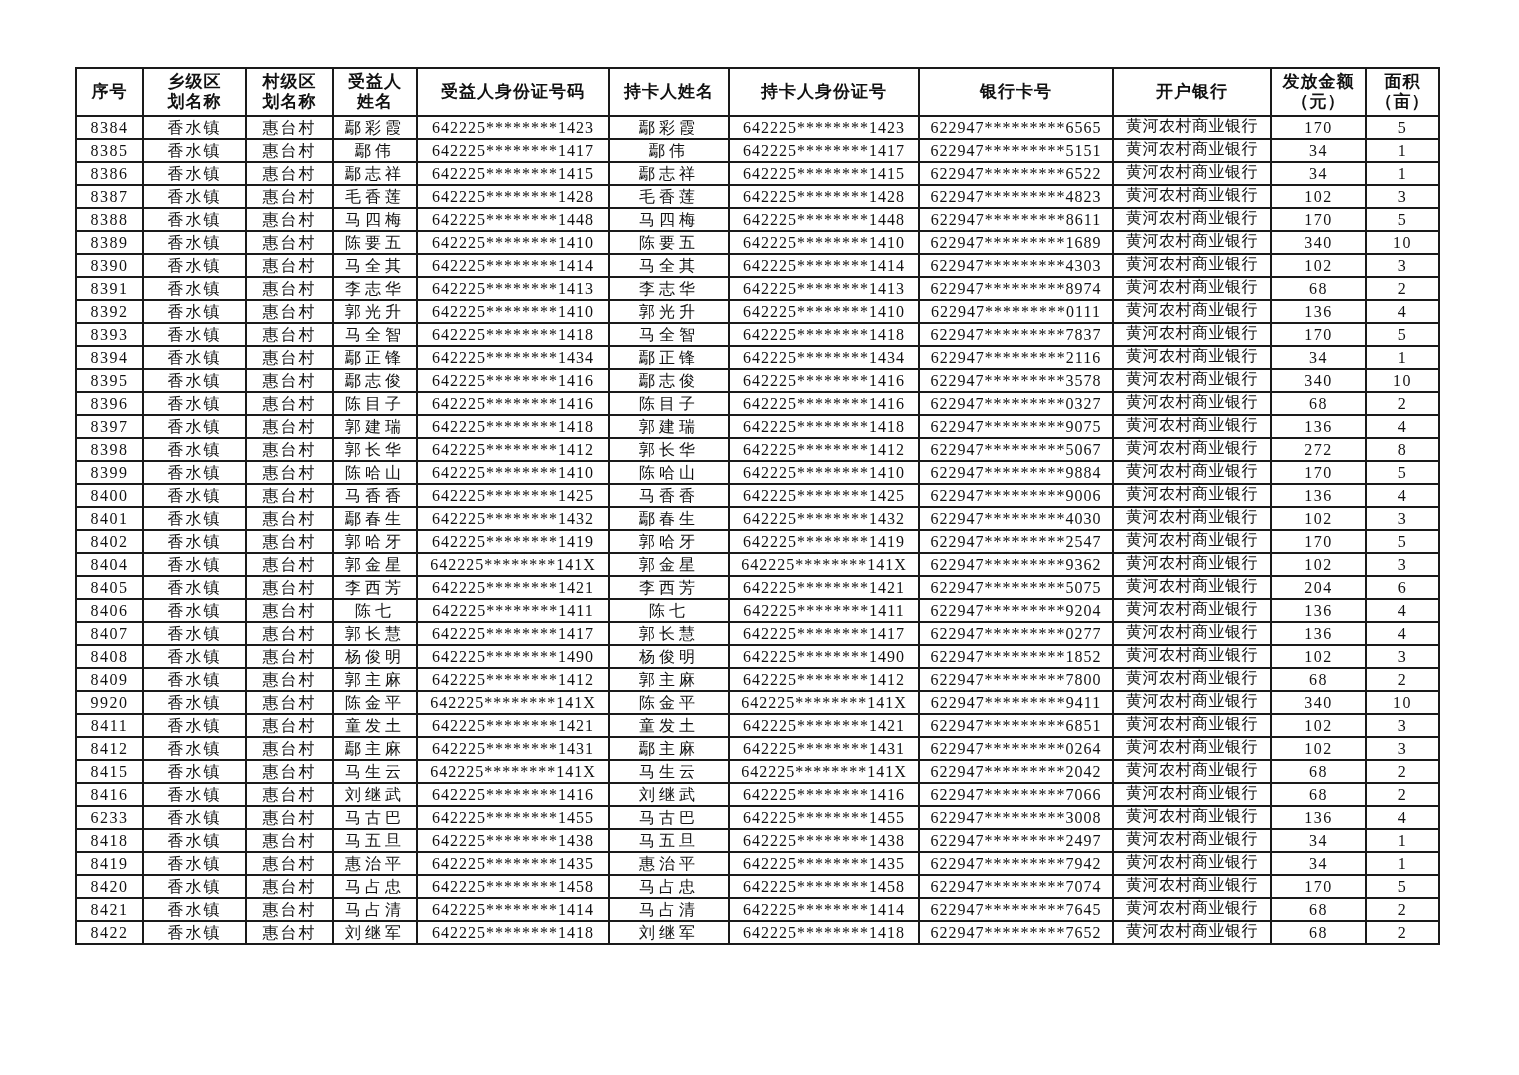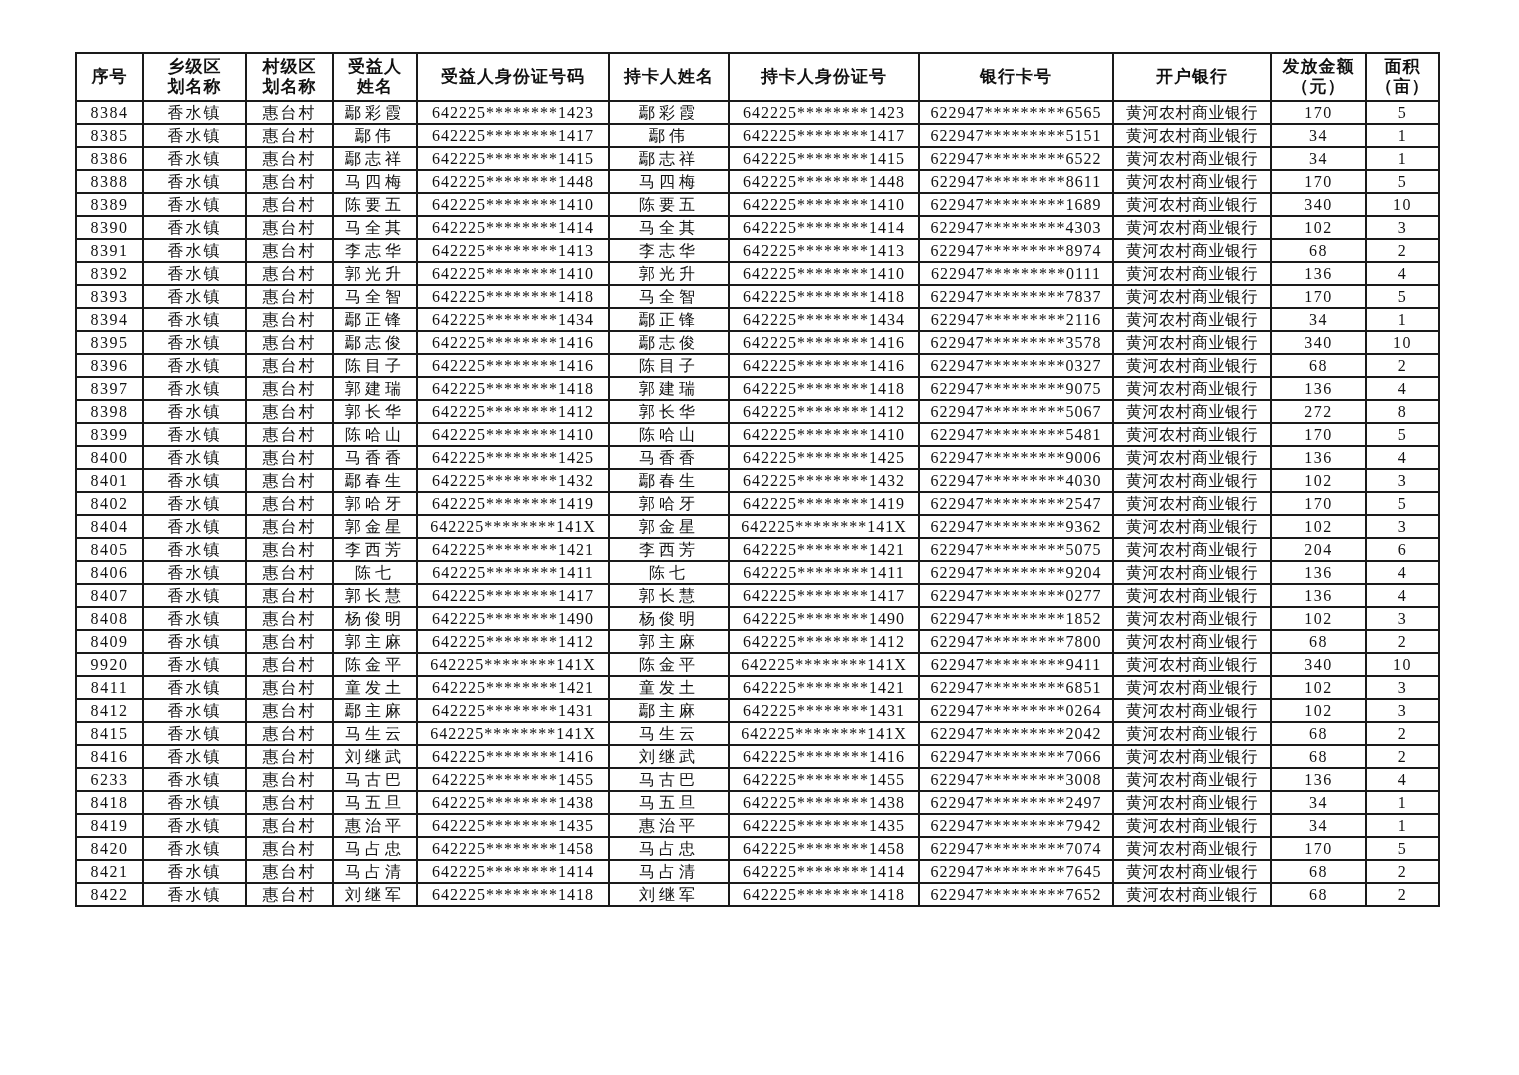--- a/index.html
+++ b/index.html
@@ -5,21 +5,21 @@
   html,body { margin:0; padding:0; background:#e8e8e8; }
   .page {
     position:relative;
     width:1519px; height:1075px;
     background:#ffffff;
     font-family:"Liberation Serif","DejaVu Serif",serif;
     color:#111111;
     overflow:hidden;
   }
   table.grid {
-    position:absolute; left:75px; top:52px;
+    position:absolute; left:75px; top:67px;
     border-collapse:collapse;
     table-layout:fixed;
     width:1363px;
   }
   .grid th, .grid td {
     border:2px solid #1a1a1a;
     padding:0;
     text-align:center;
     vertical-align:middle;
     white-space:nowrap;
@@ -34,21 +34,21 @@
   }
   .grid tbody td {
     height:21px;
     line-height:21px;
     font-size:16px;
   }
   .c-no   { font-size:16px; letter-spacing:1.5px; }
   .c-cn   { font-size:16px; letter-spacing:2px; }
   .c-name { letter-spacing:4px; }
   .c-num  { font-size:18px; letter-spacing:1px; }
-  .c-bank { font-size:17px; letter-spacing:0.5px; }
+  .c-bank { font-size:17px; letter-spacing:0.5px;font-family:Liberation Mono, monospace; }
 </style>
 </head>
 <body>
 
 <div class="page">
   <table class="grid">
     <colgroup>
       <col style="width:67px">
       <col style="width:103px">
       <col style="width:87px">
@@ -139,20 +139,33 @@
     <td class="c-cn c-name">鄢志祥</td>
     <td class="c-num">642225********1415</td>
     <td class="c-cn c-name">鄢志祥</td>
     <td class="c-num">642225********1415</td>
     <td class="c-num">622947*********6522</td>
     <td class="c-cn c-bank">黄河农村商业银行</td>
     <td class="c-no">34</td>
     <td class="c-no">1</td>
   </tr>
 
+  <tr>
+    <td class="c-no">8387</td>
+    <td class="c-cn">香水镇</td>
+    <td class="c-cn">惠台村</td>
+    <td class="c-cn c-name">毛香莲</td>
+    <td class="c-num">642225********1428</td>
+    <td class="c-cn c-name">毛香莲</td>
+    <td class="c-num">642225********1428</td>
+    <td class="c-num">622947*********4823</td>
+    <td class="c-cn c-bank">黄河农村商业银行</td>
+    <td class="c-no">102</td>
+    <td class="c-no">3</td>
+  </tr>
 
   <tr>
     <td class="c-no">8388</td>
     <td class="c-cn">香水镇</td>
     <td class="c-cn">惠台村</td>
     <td class="c-cn c-name">马四梅</td>
     <td class="c-num">642225********1448</td>
     <td class="c-cn c-name">马四梅</td>
     <td class="c-num">642225********1448</td>
     <td class="c-num">622947*********8611</td>
@@ -302,21 +315,21 @@
   </tr>
 
   <tr>
     <td class="c-no">8399</td>
     <td class="c-cn">香水镇</td>
     <td class="c-cn">惠台村</td>
     <td class="c-cn c-name">陈哈山</td>
     <td class="c-num">642225********1410</td>
     <td class="c-cn c-name">陈哈山</td>
     <td class="c-num">642225********1410</td>
-    <td class="c-num">622947*********5481</td>
+    <td class="c-num">622947*********9884</td>
     <td class="c-cn c-bank">黄河农村商业银行</td>
     <td class="c-no">170</td>
     <td class="c-no">5</td>
   </tr>
 
   <tr>
     <td class="c-no">8400</td>
     <td class="c-cn">香水镇</td>
     <td class="c-cn">惠台村</td>
     <td class="c-cn c-name">马香香</td>

